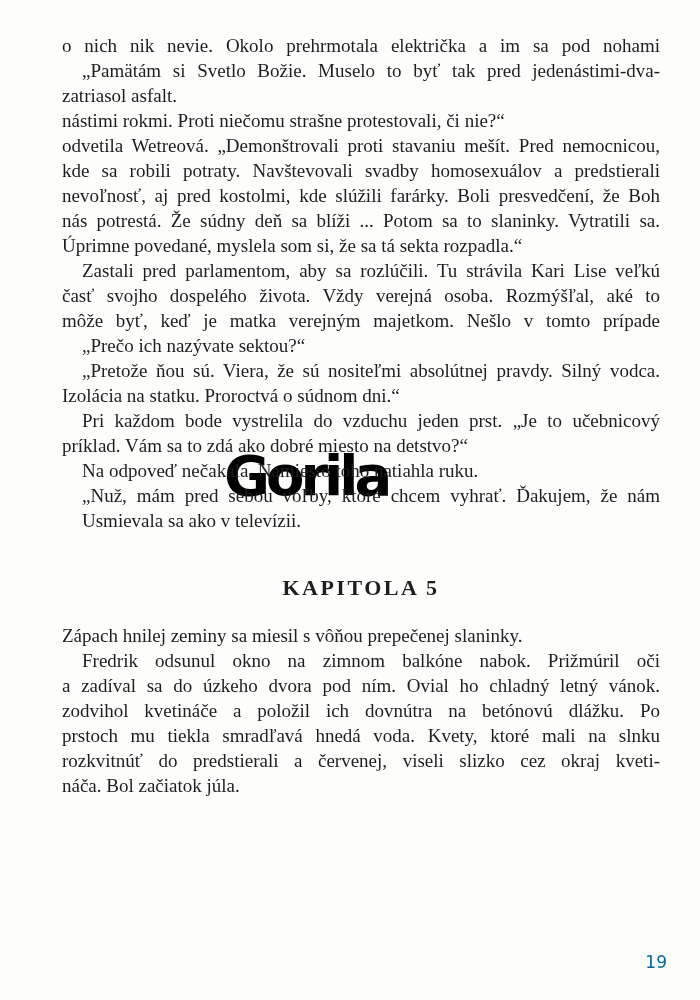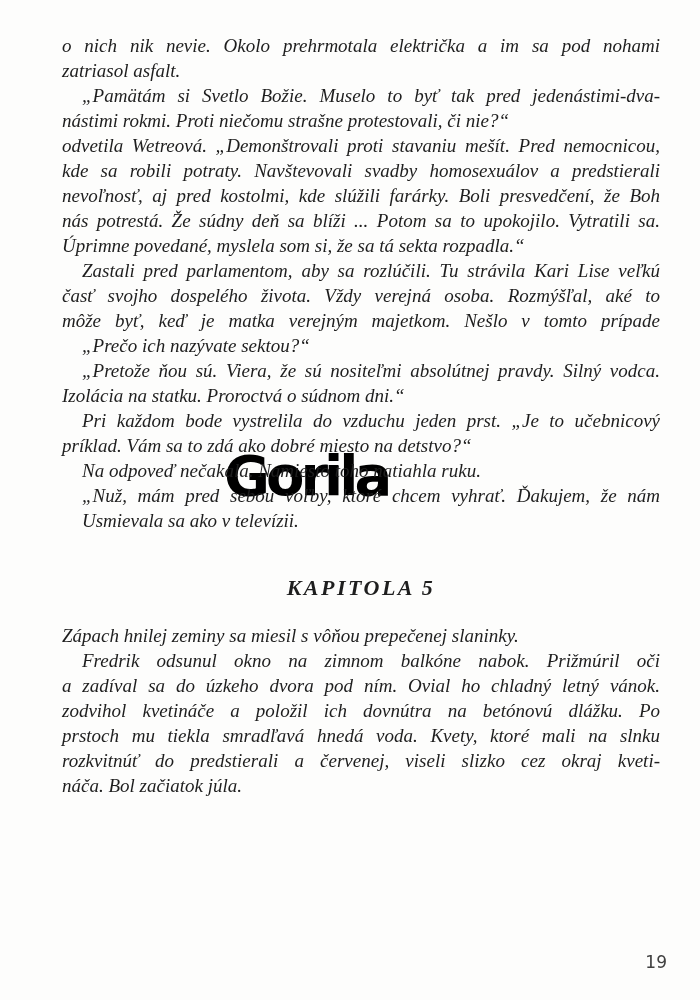--- a/index.html
+++ b/index.html
@@ -26,58 +26,57 @@
     user-select: none;
   }
   .textblock {
     position: absolute;
     left: 62px;
     top: 33px;
     width: 598px;
     z-index: 2;
     font-size: 19px;
     line-height: 25px;
-    font-style: italic;
   }
   .ln { text-align: left; }
   .j  { text-align: justify; text-align-last: justify; }
   .i  { text-indent: 20px; }
   .chapter {
     text-align: center;
     font-size: 22px;
     line-height: 25px;
     letter-spacing: 2.5px;
     margin: 42px 0 23px 0;
   }
   .page-number {
     position: absolute;
     right: 33px;
     bottom: 28px;
     z-index: 2;
     font-family: "DejaVu Sans", sans-serif;
     font-size: 17px;
-    color: #404040;
+    color: #0369a1;
   }
 </style>
 </head>
 <body>
 
 <div class="page">
 
   <div class="watermark">Gorila</div>
 
   <main class="textblock">
     <div class="ln j">o nich nik nevie. Okolo prehrmotala električka a im sa pod nohami</div>
+    <div class="ln i j">„Pamätám si Svetlo Božie. Muselo to byť tak pred jedenástimi-dva-</div>
     <div class="ln">zatriasol asfalt.</div>
-    <div class="ln i j">„Pamätám si Svetlo Božie. Muselo to byť tak pred jedenástimi-dva-</div>
     <div class="ln">nástimi rokmi. Proti niečomu strašne protestovali, či nie?“</div>
     <div class="ln j">odvetila Wetreová. „Demonštrovali proti stavaniu mešít. Pred nemocnicou,</div>
     <div class="ln j">kde sa robili potraty. Navštevovali svadby homosexuálov a predstierali</div>
     <div class="ln j">nevoľnosť, aj pred kostolmi, kde slúžili farárky. Boli presvedčení, že Boh</div>
-    <div class="ln j">nás potrestá. Že súdny deň sa blíži ... Potom sa to upokojilo. Vytratili sa.</div>
+    <div class="ln j">nás potrestá. Že súdny deň sa blíži ... Potom sa to slaninky. Vytratili sa.</div>
     <div class="ln">Úprimne povedané, myslela som si, že sa tá sekta rozpadla.“</div>
     <div class="ln i j">Zastali pred parlamentom, aby sa rozlúčili. Tu strávila Kari Lise veľkú</div>
     <div class="ln j">časť svojho dospelého života. Vždy verejná osoba. Rozmýšľal, aké to</div>
     <div class="ln j">môže byť, keď je matka verejným majetkom. Nešlo v tomto prípade</div>
     <div class="ln i">„Prečo ich nazývate sektou?“</div>
     <div class="ln i j">„Pretože ňou sú. Viera, že sú nositeľmi absolútnej pravdy. Silný vodca.</div>
     <div class="ln">Izolácia na statku. Proroctvá o súdnom dni.“</div>
     <div class="ln i j">Pri každom bode vystrelila do vzduchu jeden prst. „Je to učebnicový</div>
     <div class="ln">príklad. Vám sa to zdá ako dobré miesto na detstvo?“</div>
     <div class="ln i">Na odpoveď nečakala. Namiesto toho natiahla ruku.</div>

